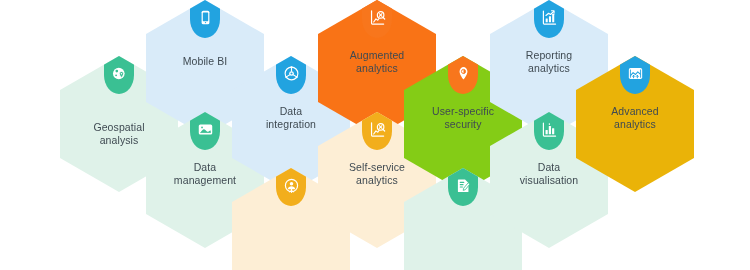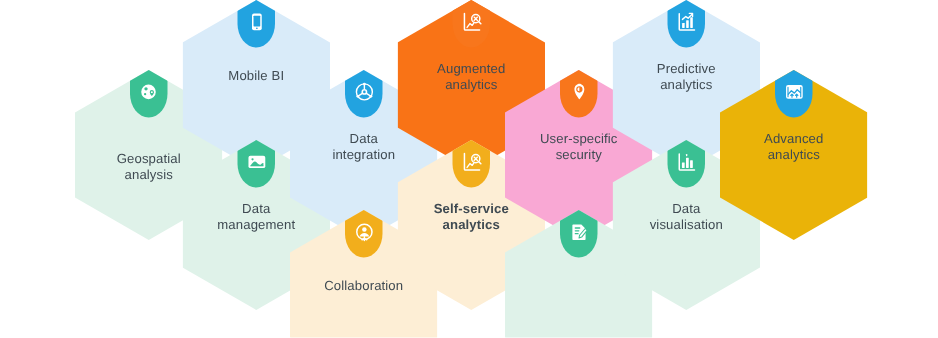--- a/index.html
+++ b/index.html
@@ -126,49 +126,48 @@
     </div>
     <div class="hex one-line" style="left: 232px; top: 168px; background: rgb(253, 238, 213);">
       <div class="hex-badge" style="background: rgb(242, 174, 28); color: rgb(242, 174, 28);">
         <svg viewBox="0 0 24 24" fill="none">
       <circle cx="12" cy="12" r="8.6" stroke="#fff" stroke-width="1.7"></circle>
       <circle cx="12" cy="9.4" r="2.5" fill="#fff"></circle>
       <path d="M6.6 17.2c.8-2.6 2.9-4 5.4-4s4.6 1.4 5.4 4" fill="#fff"></path>
       <path d="M12 17.4v4.2M9.3 20.9l2.7-1.4M14.7 20.9L12 19.5" stroke="#fff" stroke-width="1.7" stroke-linecap="round"></path>
     </svg>
       </div>
-      <div class="hex-label">Collaboration</div>
     </div>
     <div class="hex two-line" style="left: 318px; top: 0px; background: #f97316;">
       <div class="hex-badge" style="background: rgb(248, 118, 28); color: rgb(248, 118, 28);">
         <svg viewBox="0 0 24 24" fill="none">
       <path d="M3.6 2.6v17.6c0 .6.5 1.1 1.1 1.1h16" stroke="#fff" stroke-width="1.7" stroke-linecap="round"></path>
       <path d="M6.6 18.3l3.2-4.4 2.6 2 3.4-5" stroke="#fff" stroke-width="1.6" stroke-linecap="round" stroke-linejoin="round"></path>
       <circle cx="16.4" cy="8.4" r="4.6" fill="currentColor" stroke="#fff" stroke-width="1.7"></circle>
       <path d="M14.5 6.6l3.8 3.8M18.3 6.6l-3.8 3.8" stroke="#fff" stroke-width="1.5" stroke-linecap="round"></path>
       <path d="M19.8 11.8l2.3 2.3" stroke="#fff" stroke-width="1.8" stroke-linecap="round"></path>
     </svg>
       </div>
       <div class="hex-label">Augmented
 analytics</div>
     </div>
-    <div class="hex two-line" style="left: 318px; top: 112px; background: rgb(253, 238, 213); font-weight: bold;">
+    <div class="hex two-line" style="left: 318px; top: 112px; background: rgb(253, 238, 213);">
       <div class="hex-badge" style="background: rgb(242, 174, 28); color: rgb(242, 174, 28);">
         <svg viewBox="0 0 24 24" fill="none">
       <path d="M3.6 2.6v17.6c0 .6.5 1.1 1.1 1.1h16" stroke="#fff" stroke-width="1.7" stroke-linecap="round"></path>
       <path d="M6.6 18.3l3.2-4.4 2.6 2 3.4-5" stroke="#fff" stroke-width="1.6" stroke-linecap="round" stroke-linejoin="round"></path>
       <circle cx="16.4" cy="8.4" r="4.6" fill="currentColor" stroke="#fff" stroke-width="1.7"></circle>
       <path d="M14.5 6.6l3.8 3.8M18.3 6.6l-3.8 3.8" stroke="#fff" stroke-width="1.5" stroke-linecap="round"></path>
       <path d="M19.8 11.8l2.3 2.3" stroke="#fff" stroke-width="1.8" stroke-linecap="round"></path>
     </svg>
       </div>
       <div class="hex-label">Self-service
 analytics</div>
     </div>
-    <div class="hex two-line" style="left: 404px; top: 56px; background: #f9a8d4;">
+    <div class="hex two-line" style="left: 404px; top: 56px; background: #84cc16;">
       <div class="hex-badge" style="background: rgb(248, 118, 28); color: rgb(248, 118, 28);">
         <svg viewBox="0 0 24 24" fill="none">
       <path d="M12 2.8c2.5 0 5.6 2.6 5.6 6.3 0 5-5.6 11.4-5.6 11.4S6.4 14.1 6.4 9.1c0-3.7 3.1-6.3 5.6-6.3z" fill="#fff"></path>
       <path d="M12 6.2c1.6 0 2.9 1.3 2.9 2.9 0 .9-.4 1.7-1 2.2l-1.9 1.7V6.2z" fill="currentColor"></path>
       <circle cx="12" cy="9.1" r="2.9" stroke="currentColor" stroke-width="1.3" fill="none"></circle>
     </svg>
       </div>
       <div class="hex-label">User-specific
 security</div>
     </div>
@@ -185,21 +184,21 @@
       <div class="hex-badge" style="background: rgb(34, 163, 224); color: rgb(34, 163, 224);">
         <svg viewBox="0 0 24 24" fill="none">
       <path d="M3.4 2.8v17.4c0 .6.5 1.1 1.1 1.1h16.1" stroke="#fff" stroke-width="1.7" stroke-linecap="round"></path>
       <rect x="6.6" y="13.4" width="2.9" height="5.4" rx="0.5" fill="#fff"></rect>
       <rect x="11.2" y="10.2" width="2.9" height="8.6" rx="0.5" fill="#fff"></rect>
       <rect x="15.8" y="6.8" width="2.9" height="12" rx="0.5" fill="#fff"></rect>
       <path d="M7 9.2l3.8-3.2 2.6 1.8 4.6-4.4" stroke="#fff" stroke-width="1.6" stroke-linecap="round" stroke-linejoin="round"></path>
       <path d="M14.8 2.4h3.6v3.5" stroke="#fff" stroke-width="1.6" stroke-linecap="round" stroke-linejoin="round"></path>
     </svg>
       </div>
-      <div class="hex-label">Predictive
+      <div class="hex-label">Reporting
 analytics</div>
     </div>
     <div class="hex two-line" style="left: 490px; top: 112px; background: rgb(223, 242, 233);">
       <div class="hex-badge" style="background: rgb(58, 192, 147); color: rgb(58, 192, 147);">
         <svg viewBox="0 0 24 24" fill="none">
       <path d="M3.4 3v17.2c0 .6.5 1.1 1.1 1.1h16.1" stroke="#fff" stroke-width="1.7" stroke-linecap="round"></path>
       <rect x="6.4" y="12.6" width="3.1" height="6.2" rx="0.5" fill="#fff"></rect>
       <rect x="11" y="7.2" width="3.1" height="11.6" rx="0.5" fill="#fff"></rect>
       <rect x="15.6" y="10.2" width="3.1" height="8.6" rx="0.5" fill="#fff"></rect>
       <rect x="11" y="3.2" width="1.5" height="2.4" rx="0.5" fill="#fff"></rect>

